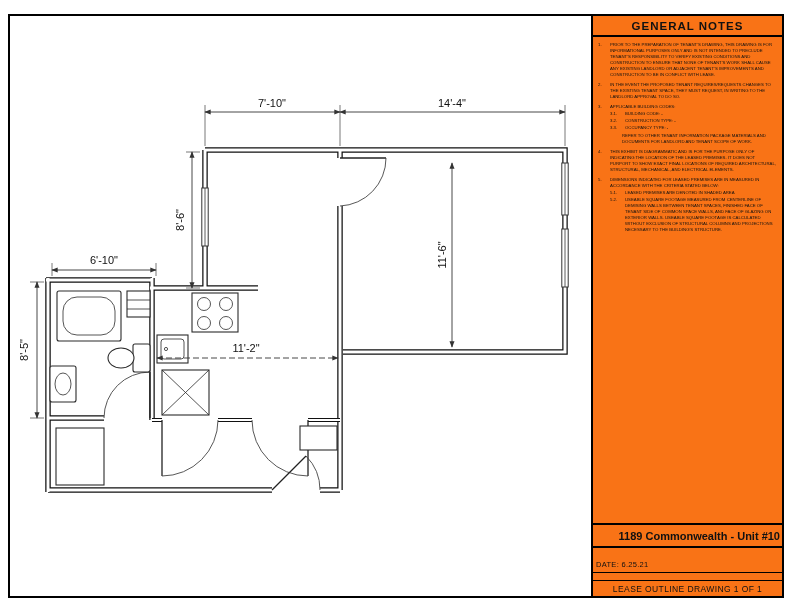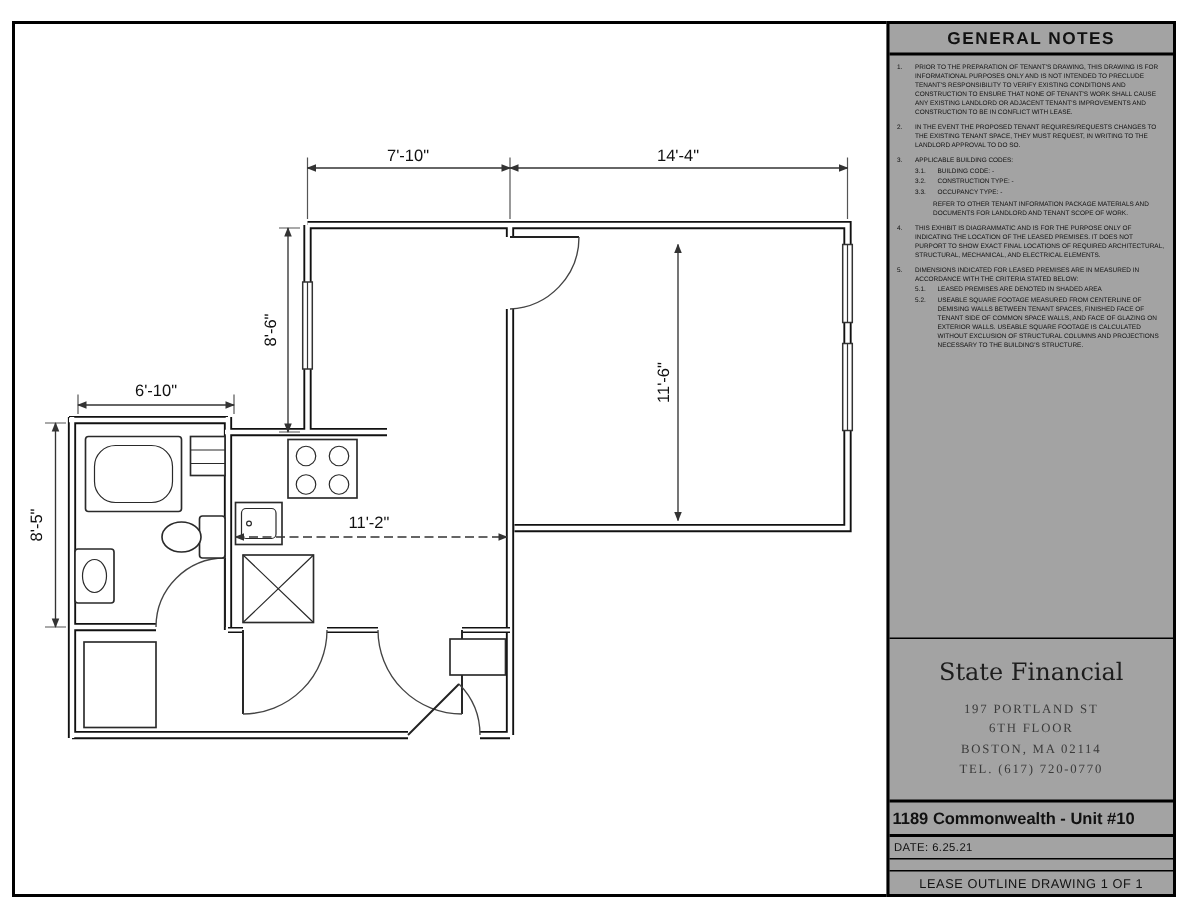--- a/index.html
+++ b/index.html
@@ -1,37 +1,37 @@
 <!DOCTYPE html>
 <html><head>
 <meta charset="utf-8">
 <style>
   html,body{margin:0;padding:0;background:#ffffff;}
   body{width:792px;height:612px;position:relative;font-family:"Liberation Sans",sans-serif;color:#111;overflow:hidden;}
   .sheet{position:absolute;left:8px;top:14px;width:774px;height:584px;border:2px solid #000;box-sizing:border-box;background:#fff;}
   .plan-svg{position:absolute;left:0;top:0;width:792px;height:612px;}
 
   
-  .panel{position:absolute;top:14px;right:8px;bottom:14px;width:193px;border:2px solid #000;box-sizing:border-box;background:#a3a3a3;display:flex;flex-direction:column;}
+  .panel{position:absolute;top:14px;right:8px;bottom:14px;width:193px;border:2px solid #000;box-sizing:border-box;background:#f97316;display:flex;flex-direction:column;}
   .notes-header{border-bottom:2px solid #000;text-align:center;font-size:11.5px;font-weight:bold;letter-spacing:1px;padding:4px 0 3px;}
   .notes-body{padding:5px 6px 4px 5px;}
   .note{display:flex;gap:3px;font-size:4.3px;line-height:1.4;margin-bottom:4px;text-align:left;}
   .note-num{flex:0 0 9px;text-align:left;}
   .note-text{flex:1;}
   .note-sub{display:flex;gap:3px;font-size:4.3px;line-height:1.4;margin:1px 0 1px 12px;}
   .note-sub .note-num{flex:0 0 12px;}
   .note-foot{font-size:4.3px;line-height:1.4;margin:2px 0 4px 24px;}
   .flex-spacer{flex:1;}
 
   .company{border-top:1.5px solid #000;text-align:center;padding:12px 4px 14px;}
   .company-name{font-family:"DejaVu Serif",serif;font-size:16px;color:#1d1d1d;margin-bottom:9px;}
   .company-addr{font-family:"Liberation Serif",serif;font-size:8.5px;letter-spacing:1.2px;line-height:1.55;color:#3a3a3a;}
 
-  .title-bar{border-top:2px solid #000;border-bottom:2px solid #000;text-align:left;font-weight:bold;font-size:11px;padding:5px 2px 4px;}
-  .date-row{border-bottom:1.5px solid #000;font-size:7.5px;padding:2px 3px 3px;letter-spacing:0.3px;}
+  .title-bar{border-top:2px solid #000;border-bottom:2px solid #000;text-align:right;font-weight:bold;font-size:11px;padding:5px 2px 4px;}
+  .date-row{border-bottom:1.5px solid #000;font-size:7.5px;padding:12px 3px 3px;letter-spacing:0.3px;}
   .gap{height:7px;}
   .footer-bar{border-top:1.5px solid #000;text-align:center;font-size:8.5px;font-weight:normal;letter-spacing:0.4px;padding:3px 0 2px;margin-top:auto;}
 
   
   .wall-outer{stroke:#111;stroke-width:5.5;fill:none;}
   .wall-inner{stroke:#fff;stroke-width:3;fill:none;}
   .iwall-outer{stroke:#111;stroke-width:4;fill:none;}
   .iwall-inner{stroke:#fff;stroke-width:2;fill:none;}
   .win{fill:#fff;stroke:#333;stroke-width:1;}
   .win-line{stroke:#333;stroke-width:0.8;fill:none;}
@@ -215,29 +215,20 @@
       <span class="note-text">LEASED PREMISES ARE DENOTED IN SHADED AREA</span>
     </div>
     <div class="note-sub">
       <span class="note-num">5.2.</span>
       <span class="note-text">USEABLE SQUARE FOOTAGE MEASURED FROM CENTERLINE OF DEMISING WALLS BETWEEN TENANT SPACES, FINISHED FACE OF TENANT SIDE OF COMMON SPACE WALLS, AND FACE OF GLAZING ON EXTERIOR WALLS. USEABLE SQUARE FOOTAGE IS CALCULATED WITHOUT EXCLUSION OF STRUCTURAL COLUMNS AND PROJECTIONS NECESSARY TO THE BUILDING'S STRUCTURE.</span>
     </div>
   </div>
 
   <div class="flex-spacer"></div>
 
-  <div class="company">
-    <div class="company-name">State Financial</div>
-    <div class="company-addr">
-      <div>197 PORTLAND ST</div>
-      <div>6TH FLOOR</div>
-      <div>BOSTON, MA 02114</div>
-      <div>TEL. (617) 720-0770</div>
-    </div>
-  </div>
 
   <div class="title-bar">1189 Commonwealth - Unit #10</div>
 
   <div class="date-row">
     <span>DATE:</span>
     <span>6.25.21</span>
   </div>
 
   <div class="gap"></div>
 

